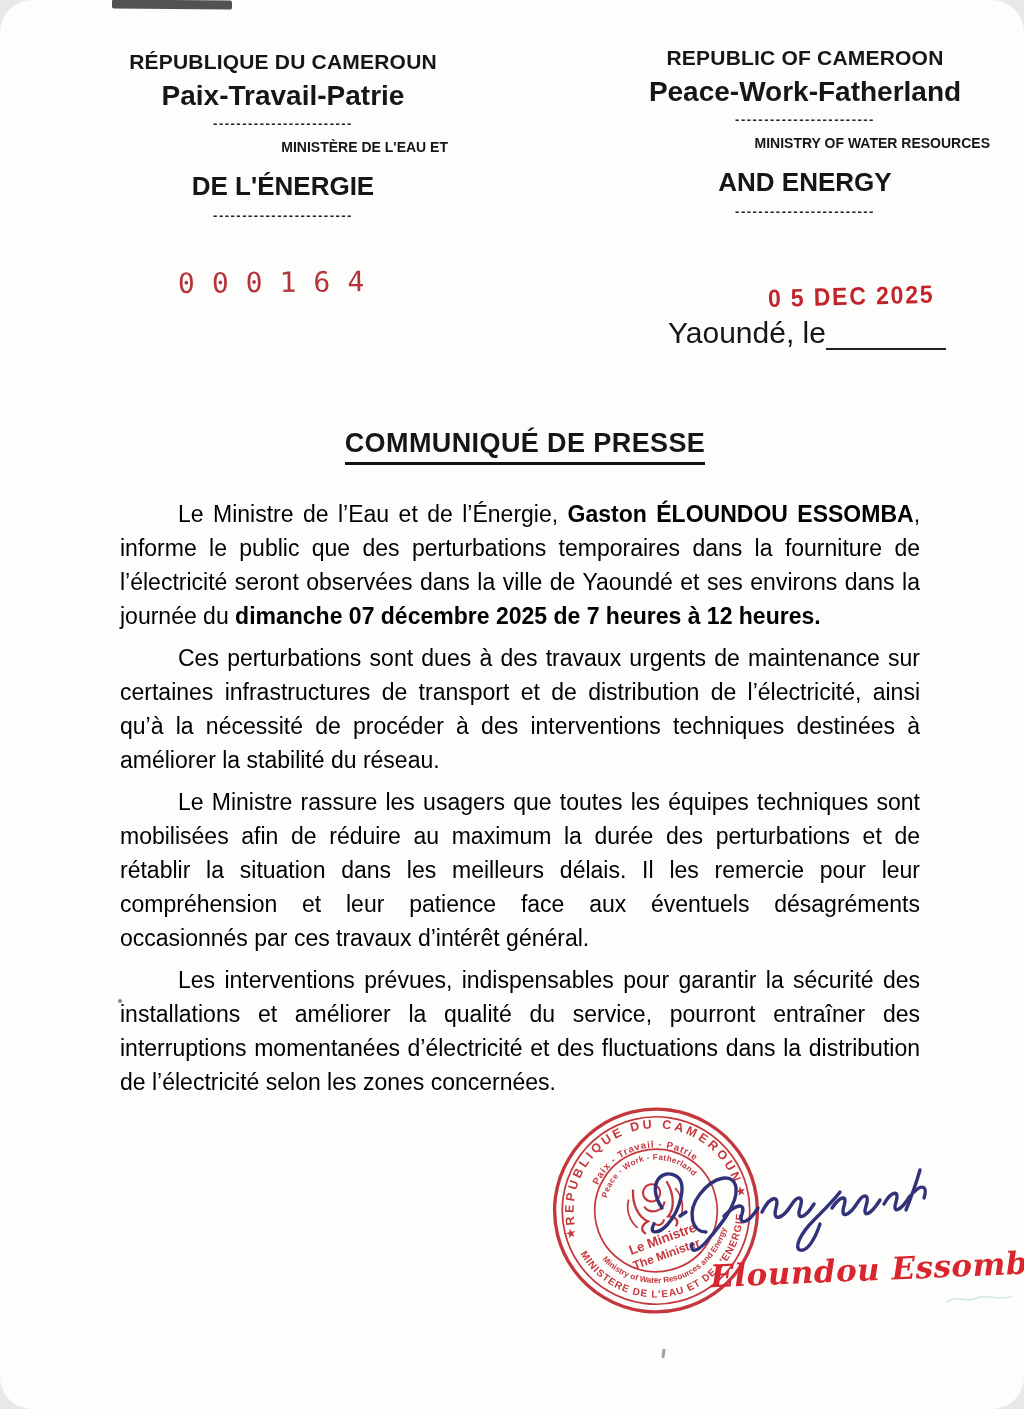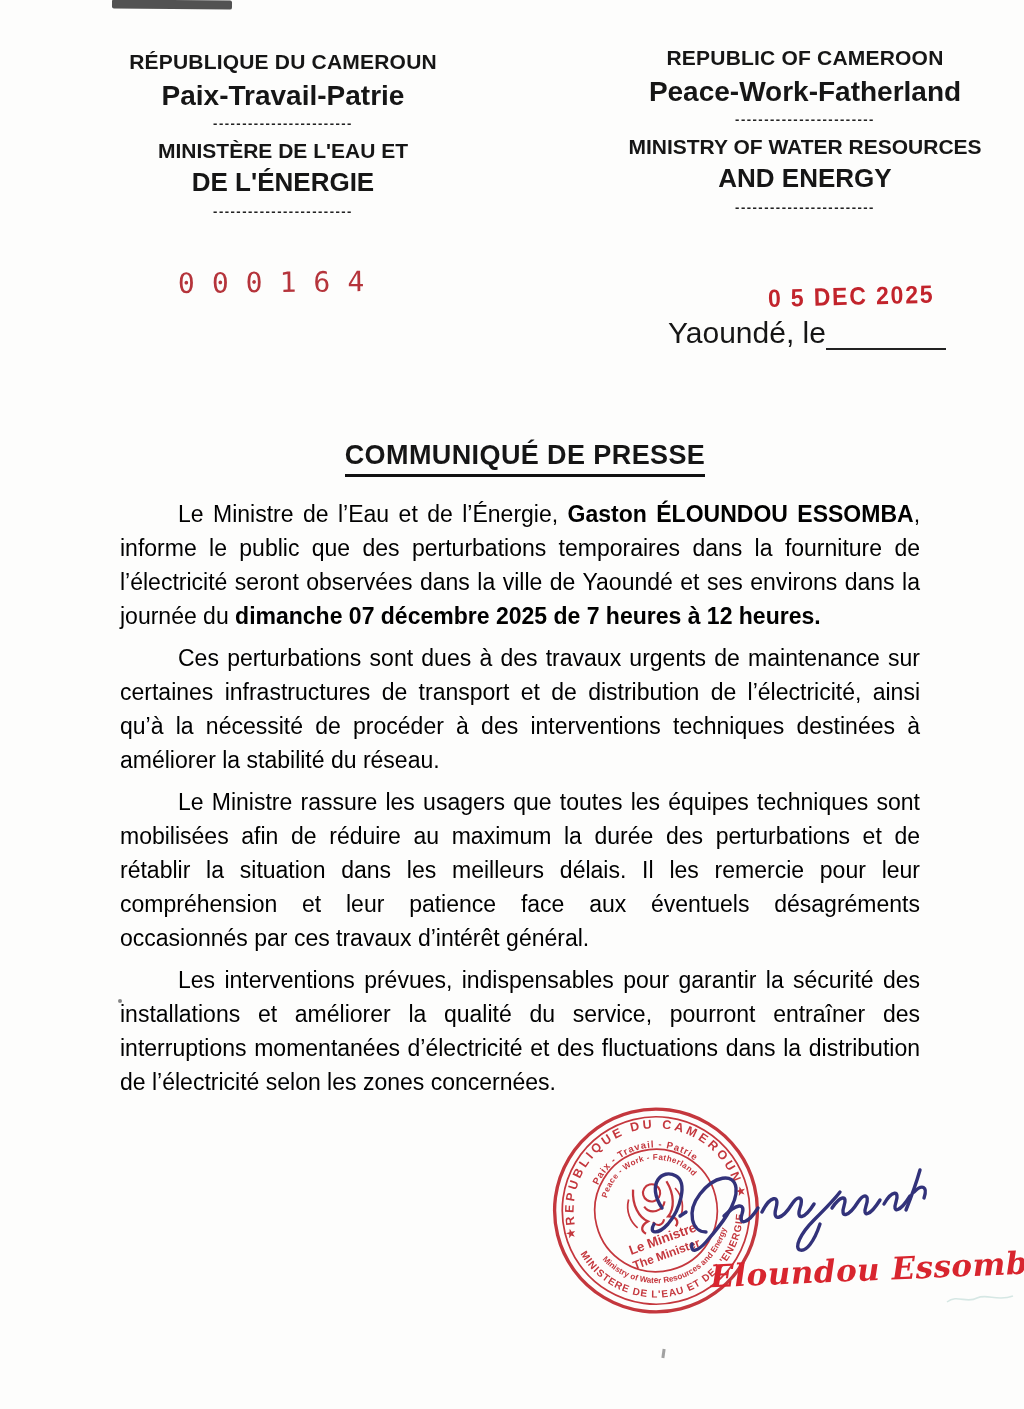--- a/index.html
+++ b/index.html
@@ -4,29 +4,30 @@
 <style>
   html,body{margin:0;padding:0;background:#e8e8e6;}
   .page{
     position:relative;
     width:1024px;height:1409px;
     margin:0 auto;
     background:#fdfdfc;
     font-family:"Liberation Sans",sans-serif;
     color:#161616;
     overflow:hidden;
+    border-radius:32px;
   }
   
   .hdr{position:absolute;text-align:center;}
   .hdr-left{left:118px;top:50px;width:330px;}
   .hdr-right{left:620px;top:46px;width:370px;}
   .hdr .country{font-weight:700;font-size:21px;letter-spacing:.2px;margin:0 0 6px 0;}
   .hdr .motto{font-weight:700;font-size:28px;margin:0 0 4px 0;}
   .hdr .dashes{font-weight:700;font-size:13px;letter-spacing:1.5px;color:#222;margin:2px 0 8px 0;white-space:nowrap;}
-  .hdr .ministry1{font-weight:700;font-size:21px;margin:8px 0 4px 0;}
+  .hdr .ministry1{font-weight:700;font-size:14px;margin:8px 0 16px 0;text-align:right;}
   .hdr .ministry2{font-weight:700;font-size:26px;margin:0 0 6px 0;}
   
   .stamp-number{
     position:absolute;left:178px;top:266px;
     font-family:"DejaVu Sans Mono",monospace;
     font-size:28px;color:#b5343b;letter-spacing:17px;
     transform:rotate(-.6deg);white-space:nowrap;
   }
   .ref-left{position:absolute;left:132px;top:316px;font-size:22px;font-weight:700;white-space:nowrap;}
   .ref-right{position:absolute;left:668px;top:316px;font-size:30px;font-weight:400;white-space:nowrap;}
@@ -36,21 +37,21 @@
   .stamp-date{
     position:absolute;left:768px;top:284px;
     font-size:25px;font-weight:700;color:#c2242c;
     letter-spacing:2px;transform:rotate(-1.5deg) scaleX(.92);
     transform-origin:left center;white-space:nowrap;
   }
   
   .title-wrap{position:absolute;left:120px;top:428px;width:810px;text-align:center;}
   .title{
     display:inline-block;font-size:27px;font-weight:700;letter-spacing:.4px;
-    border-bottom:3px solid #111;padding-bottom:3px;margin-top:12px;
+    border-bottom:3px solid #111;padding-bottom:3px;
   }
   
   .body-text{position:absolute;left:120px;top:497px;width:800px;}
   .body-text p{
     margin:0 0 8px 0;
     font-size:23px;line-height:34px;
     text-align:justify;text-indent:58px;
     color:#000000;
   }
   .body-text strong{font-weight:700;}

